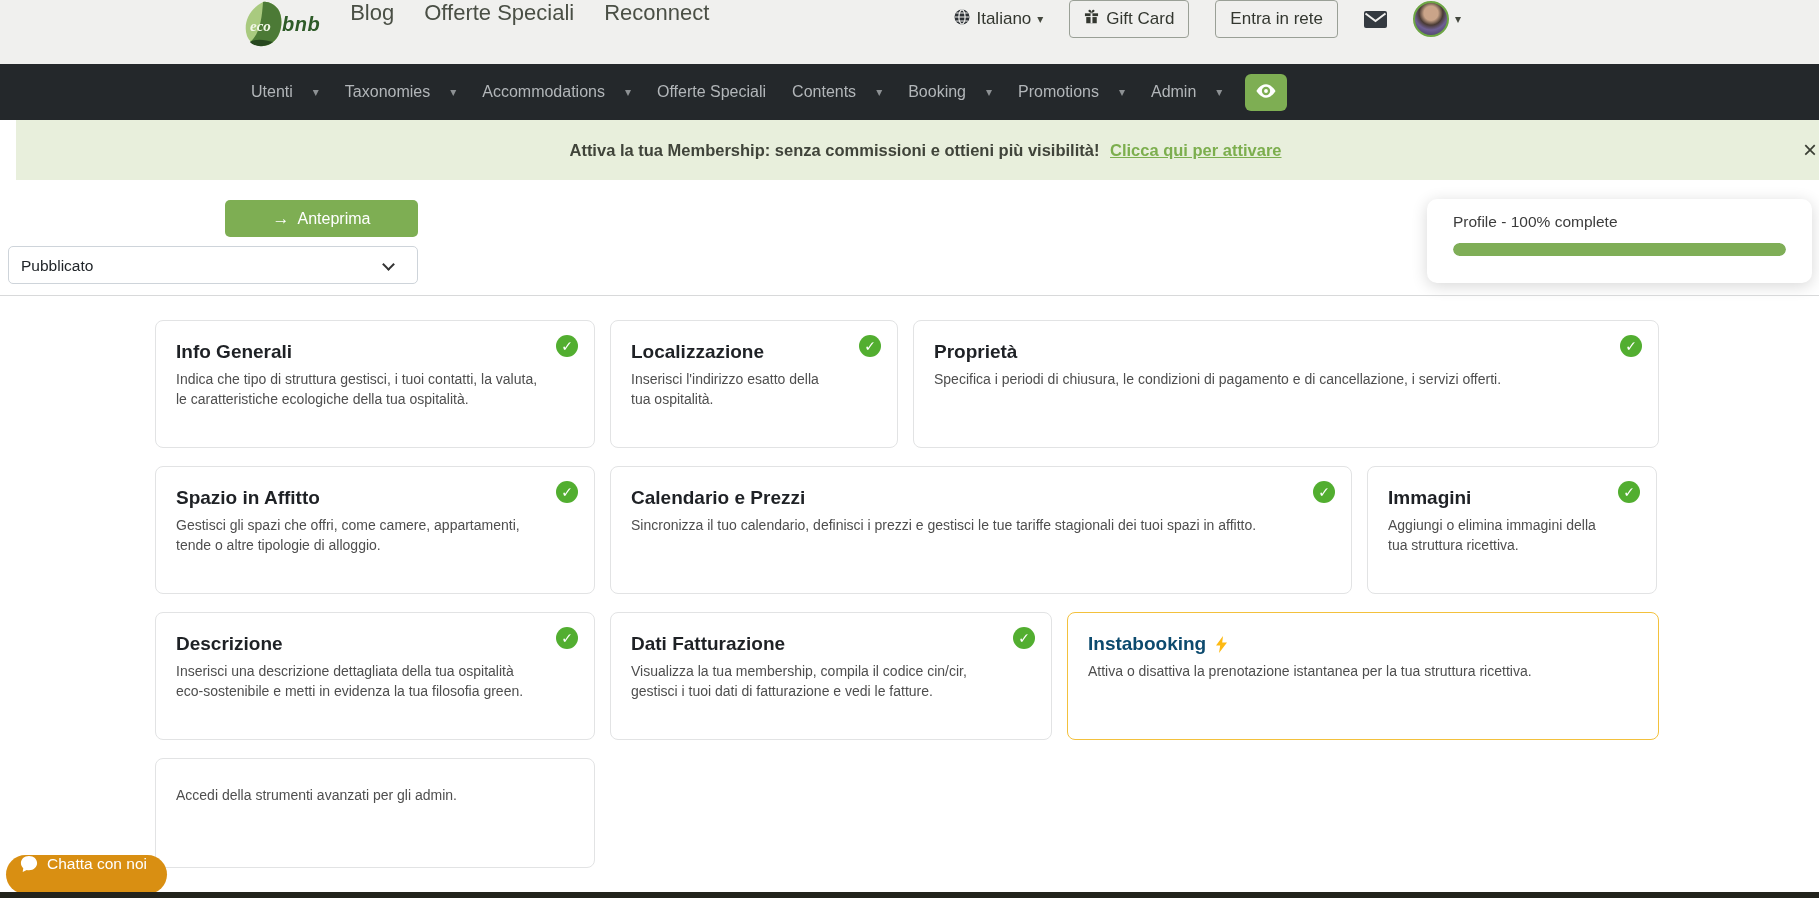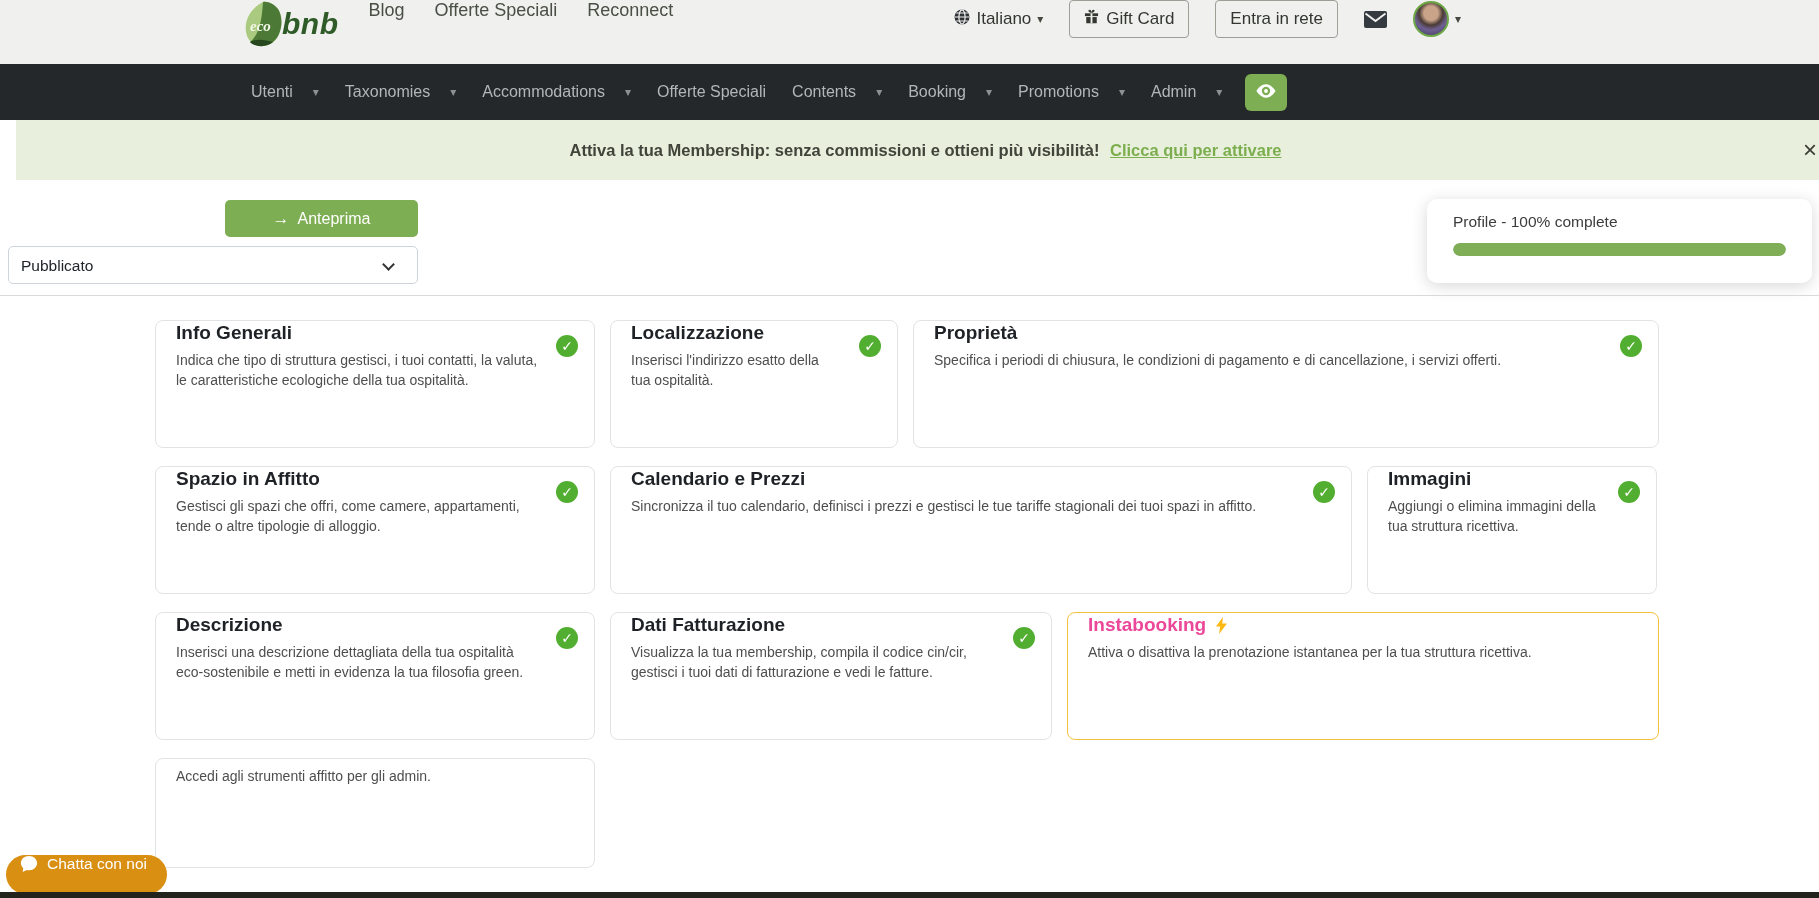--- a/index.html
+++ b/index.html
@@ -4,23 +4,23 @@
 <style>
   * { margin:0; padding:0; box-sizing:border-box; }
   html,body { width:1819px; height:898px; overflow:hidden; background:#fff;
     font-family:"Liberation Sans","DejaVu Sans",sans-serif; }
 
   
   .header { position:absolute; top:0; left:0; width:1819px; height:64px;
     background:#f0f0ee; display:flex; align-items:flex-start; }
   .logo { margin-left:242px; display:flex; align-items:center; cursor:pointer; }
   .logo svg { display:block; }
-  .logo-text { font-style:italic; font-weight:bold; color:#2e5b28; font-size:30px; margin-left:-6px; letter-spacing:.5px; }
+  .logo-text { font-style:italic; font-weight:bold; color:#2e5b28; font-size:20px; margin-left:-6px; letter-spacing:.5px; }
   .header-links { display:flex; gap:30px; margin-left:30px; }
-  .header-link { font-size:18px; color:#4a4f45; cursor:pointer; }
+  .header-link { font-size:22px; color:#4a4f45; cursor:pointer; }
   .header-right { margin-left:auto; margin-right:358px; display:flex; align-items:center; gap:26px; }
   .lang { display:flex; align-items:center; gap:6px; font-size:17px; color:#33372f; cursor:pointer; }
   .caret { font-size:12px; color:#44483e; }
   .outline-btn { border:1px solid #9aa096; border-radius:4px; background:transparent;
     height:38px; padding:0 14px; display:flex; align-items:center; gap:7px;
     font-size:17px; color:#33372f; cursor:pointer; }
   .mail { cursor:pointer; display:flex; }
   .avatar-wrap { display:flex; align-items:center; gap:6px; cursor:pointer; }
   .avatar { width:36px; height:36px; border-radius:50%; border:2px solid #6da644;
     background:radial-gradient(circle at 50% 32%, #caa489 0%, #caa489 26%, #4a3b35 44%, #6e5f93 62%, #3c3658 100%); }
@@ -60,31 +60,31 @@
   .profile-label { font-size:15.5px; color:#3c3c3c; }
   .progress-track { margin-top:12px; height:13px; border-radius:7px; background:#e9ecef; overflow:hidden; }
   .progress-bar { height:100%; width:100%; background:#7fae57; border-radius:7px; }
 
   .divider { position:absolute; top:295px; left:0; width:1819px; border-top:1px solid #d8d9da; }
 
   
   .cards { position:absolute; left:155px; top:320px; width:1504px; }
   .card-row { display:flex; gap:15px; margin-bottom:18px; }
   .card { position:relative; background:#fff; border:1px solid #e2e3e4; border-radius:8px;
-    padding:1px 20px; height:128px; cursor:pointer; }
+    padding:20px 20px; height:128px; cursor:pointer; }
   .card.h110 { height:110px; }
   .cw440{flex:0 0 440px} .cw288{flex:0 0 288px} .cw746{flex:0 0 746px}
   .cw742{flex:0 0 742px} .cw290{flex:0 0 290px} .cw442{flex:0 0 442px} .cw592{flex:0 0 592px}
   .card-title { font-size:19px; font-weight:700; color:#1e2125; display:flex; align-items:center; gap:7px; }
   .card-desc { margin-top:7px; font-size:14px; color:#4e4e4e; line-height:1.42; padding-right:36px; }
   .check { position:absolute; top:14px; right:16px; width:22px; height:22px; border-radius:50%;
     background:#52ae30; color:#fff; font-size:14px; font-weight:bold;
     display:flex; align-items:center; justify-content:center; }
   .card.instabooking { border:1px solid #f3c13d; }
-  .card.instabooking .card-title { color:#ec4899;gap:10px; }
+  .card.instabooking .card-title { color:#0c4a6e;gap:10px; }
   .bolt { display:flex; }
 
   
   .chat-btn { position:absolute; left:6px; bottom:4px; height:39px; padding:0 20px 0 14px;
     background:#d98f12; border:none; border-radius:20px; display:flex; align-items:flex-start; gap:9px;
     color:#fff; font-size:15.5px; cursor:pointer; }
   .footer-edge { position:absolute; bottom:0; left:0; width:1819px; height:6px; background:#22231c; }
 </style>
 </head>
 <body>
@@ -268,21 +268,21 @@
           <svg width="11" height="17" viewBox="0 0 11 17">
               <path d="M7 0 L0 9.5 H4.2 L3 17 L11 6.5 H6.2 Z" fill="#fdb912"></path>
             </svg>
         </span>
       </div>
       <div class="card-desc">Attiva o disattiva la prenotazione istantanea per la tua struttura ricettiva.</div>
     </div>
   </div>
   <div class="card-row">
     <div class="card cw440 h110">
-      <div class="card-desc">Accedi agli strumenti affitto per gli admin.</div>
+      <div class="card-desc">Accedi della strumenti avanzati per gli admin.</div>
     </div>
   </div>
 </div>
 
 <button class="chat-btn">
   <span>
     <svg width="18" height="18" viewBox="0 0 20 20">
       <path d="M10 1 C4.5 1 1 4.6 1 9 C1 11.3 2 13.3 3.6 14.7 L3 19 L7.5 16.6 C8.3 16.8 9.1 17 10 17 C15.5 17 19 13.4 19 9 C19 4.6 15.5 1 10 1 Z" fill="#fff"></path>
     </svg>
   </span>

